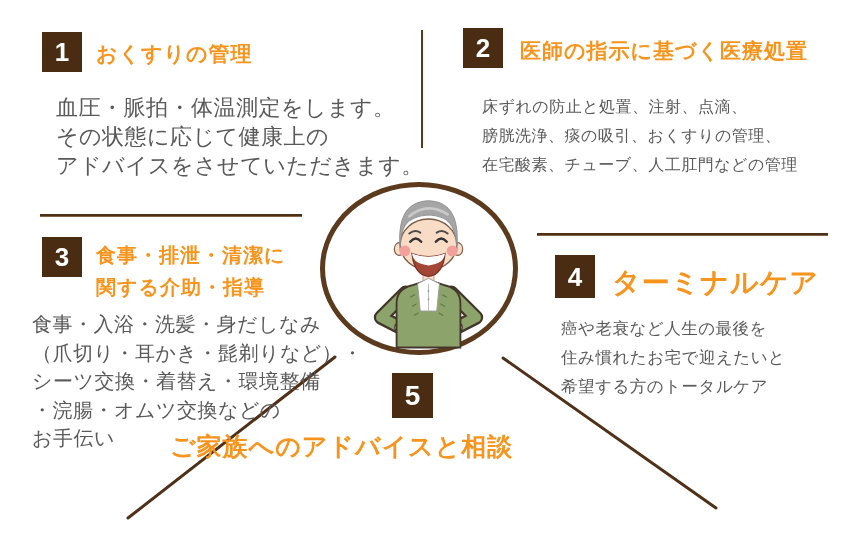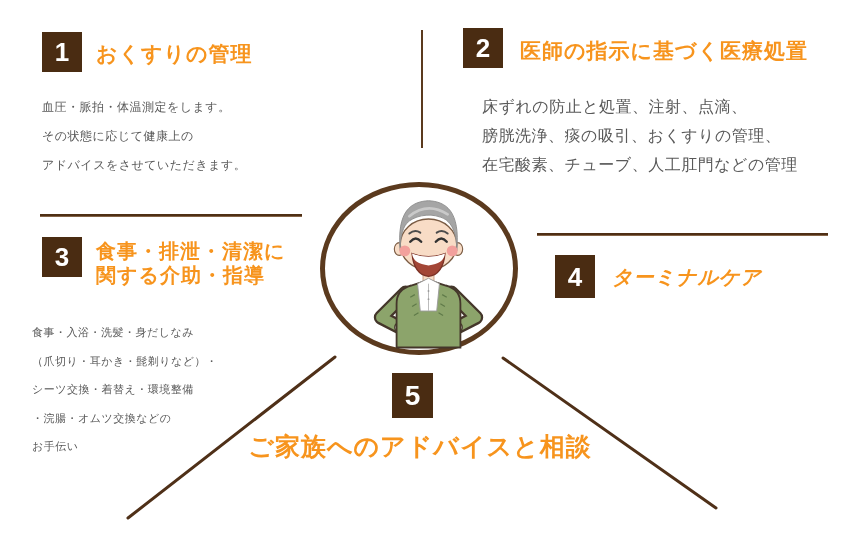--- a/index.html
+++ b/index.html
@@ -16,36 +16,36 @@
     position:absolute;color:var(--orange,#f7941d);font-weight:bold;
     white-space:pre-line;letter-spacing:1px;
   }
   .body{
     position:absolute;color:var(--text-gray,#595959);
     white-space:pre-line;letter-spacing:0.5px;
   }
   
   .b1{left:42px;top:32px;}
   .t1{left:96px;top:40px;font-size:21px;}
-  .d1{left:42px;top:93px;font-size:12px;line-height:29px;}
+  .d1{left:56px;top:93px;font-size:22px;line-height:29px;}
   
   .b2{left:463px;top:28px;}
   .t2{left:520px;top:37px;font-size:21px;}
   .d2{left:482px;top:92px;font-size:16px;line-height:29px;}
   
   .b3{left:42px;top:237px;}
-  .t3{left:96px;top:239px;font-size:20px;line-height:24px;}
-  .d3{left:32px;top:310px;font-size:11px;line-height:28.5px;margin-top:8px;}
+  .t3{left:96px;top:239px;font-size:20px;line-height:32px;}
+  .d3{left:32px;top:310px;font-size:20px;line-height:28.5px;}
   
   .b4{left:555px;top:255px;width:40px;height:43px;}
-  .t4{left:612px;top:264px;font-size:20px;font-style:italic;}
+  .t4{left:612px;top:264px;font-size:28px;}
   .d4{left:561px;top:314px;font-size:16.5px;line-height:29px;}
   
   .b5{left:392px;top:373px;width:41px;height:45px;font-size:28px;}
-  .t5{left:170px;top:430px;width:500px;text-align:center;font-size:25px;}
+  .t5{left:170px;top:430px;width:500px;font-size:25px;}
   .d5{left:190px;top:471px;font-size:17px;line-height:30.5px;}
   
   .vline{
     position:absolute;left:421px;top:30px;width:2px;height:118px;
     background:var(--line-brown,#5b3a1e);
   }
   .hline{
     position:absolute;height:3px;
     background:linear-gradient(to bottom,#4f2f15 60%,#ab8b6d);
   }
@@ -90,20 +90,23 @@
   <div class="title t3">食事・排泄・清潔に
 関する介助・指導</div>
   <div class="body d3">食事・入浴・洗髪・身だしなみ
 （爪切り・耳かき・髭剃りなど）・
 シーツ交換・着替え・環境整備
 ・浣腸・オムツ交換などの
 お手伝い</div>
 
   <div class="badge b4">4</div>
   <div class="title t4">ターミナルケア</div>
+  <div class="body d4">癌や老衰など人生の最後を
+住み慣れたお宅で迎えたいと
+希望する方のトータルケア</div>
 
   <div class="badge b5">5</div>
   <div class="title t5">ご家族へのアドバイスと相談</div>
 
   <div class="circle"></div>
   <svg class="man" width="155" height="158" viewBox="0 0 170 170">
 
     <path d="M60,110 L33,137 L62,152" fill="none" stroke="#44362a" stroke-width="16" stroke-linejoin="round" stroke-linecap="round"></path>
     <path d="M110,110 L137,137 L108,152" fill="none" stroke="#44362a" stroke-width="16" stroke-linejoin="round" stroke-linecap="round"></path>
     <path d="M60,110 L33,137 L62,152" fill="none" stroke="#8ca46b" stroke-width="11" stroke-linejoin="round" stroke-linecap="round"></path>

